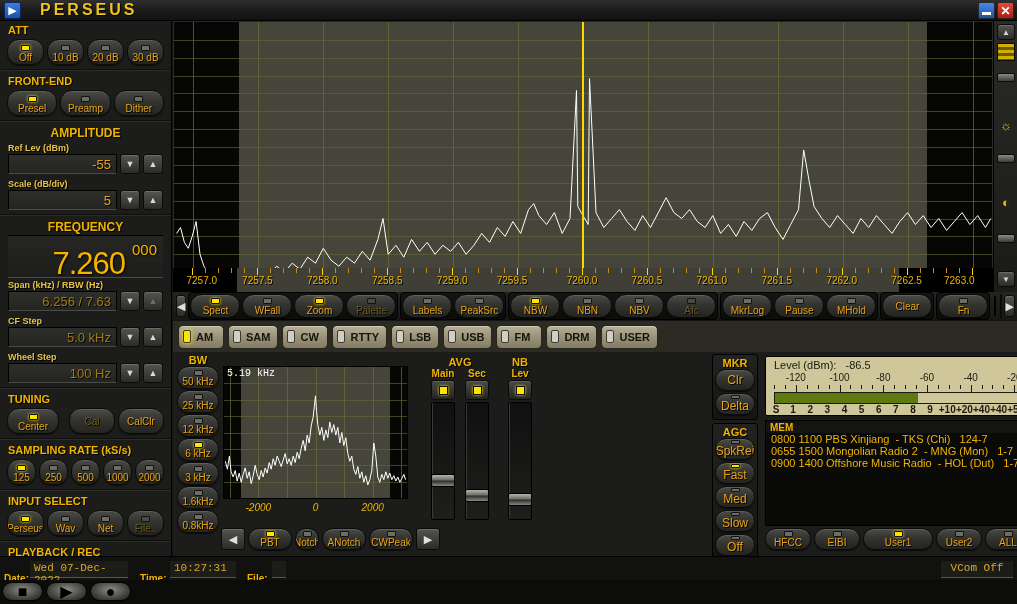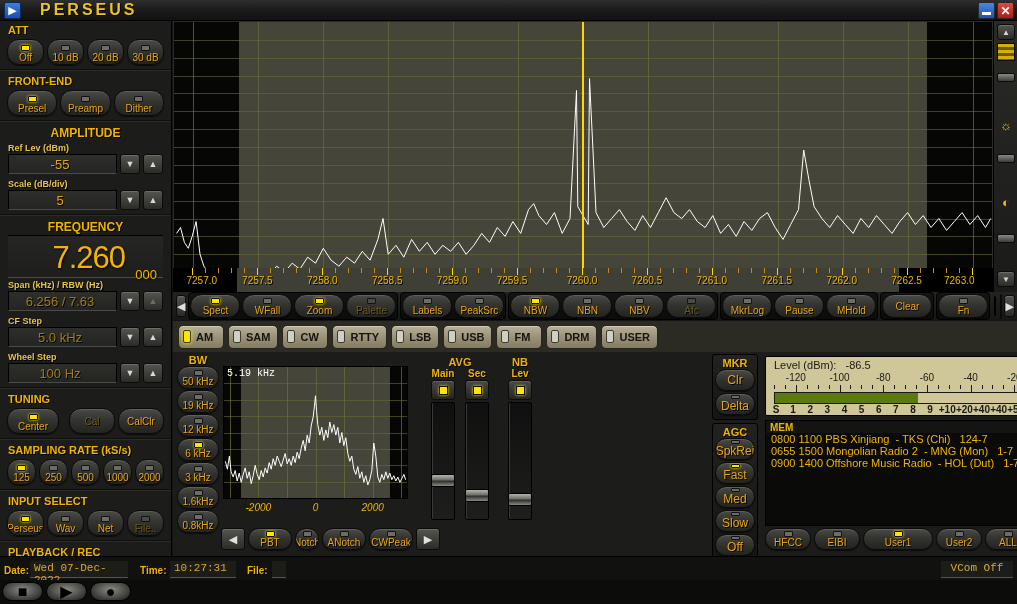--- a/index.html
+++ b/index.html
@@ -79,21 +79,21 @@
   .row { display: flex; gap: 3px; padding: 2px 3px 3px 3px; }
   .row .pb { flex: 1; }
 
   
   .field-lbl { color:#e8c34a; font-size:9px; font-weight:bold; padding:2px 0 1px 4px; text-shadow:1px 1px 0 #000;}
   .vrow { display: flex; align-items: center; gap: 3px; padding: 0 4px 3px 4px; }
   .vbox {
     flex: 1; height: 20px;
     background: linear-gradient(180deg,#2e2e2b,#242422);
     border: 1px solid #000; border-bottom-color:#4a4a46;
-    color: #e8a317; font-size: 13px; text-align: center;
+    color: #e8a317; font-size: 13px; text-align: right;
     padding: 1px 5px 0 0; line-height: 18px;
     text-shadow: 1px 1px 0 #000;
   }
   .vbox.dim { color: #a07c12; }
   .arw {
     width: 20px; height: 20px; border-radius: 3px;
     background: linear-gradient(180deg,#55554f,#2b2b28);
     border: 1px solid #0b0b0a;
     box-shadow: inset 0 1px 0 rgba(255,255,255,0.15);
     display:flex; align-items:center; justify-content:center;
@@ -102,27 +102,27 @@
   .arw.dim { color:#6e6e68; }
 
   
   #freqbox {
     margin: 0 4px; height: 43px;
     background: linear-gradient(180deg,#262624,#1d1d1b);
     border-top:1px solid #000; border-bottom: 1px solid #4a4a46;
     position: relative;
   }
   #freq-main {
-    position:absolute; right: 38px; top: 4px;
+    position:absolute; right: 38px; top: 10px;
     color:#f5b400; font-size: 31px; font-weight: normal; letter-spacing:-1px;
     text-shadow: 1px 1px 2px #000;
   }
   #freq-dec {
     position:absolute; right: 6px; top: 5px;
-    color:#f5b400; font-size: 13px; text-shadow: 1px 1px 2px #000; margin-top: 26px;
+    color:#f5b400; font-size: 15px; text-shadow: 1px 1px 2px #000;
   }
 
   
   #spec-wrap {
     position: absolute; left: 173px; top: 21px; width: 820px; height: 270px;
     background: #000; border: 1px solid #2a2a28;
   }
   #spec-canvas { position:absolute; inset: 0; background:#060604; }
   #spec-band {
     position:absolute; top:0; bottom:0; left: 64px; right: 94px;
@@ -287,21 +287,21 @@
   .memline { color:#f0b400; font-size:11px; padding:0 0 0 5px; white-space:pre; font-family:"Liberation Sans",sans-serif;}
   #mem-btns { position:absolute; left:592px; top:176px; display:flex; gap:3px; }
   #mem-btns .pb { height:22px; width:46px; font-size:10px; }
   #mem-btns .pb .led { margin-top:1px;margin-bottom:0; }
 
   
   #status {
     position:absolute; left:0; top:556px; width:1017px; height:28px;
     background:#111110; border-top:1px solid #000;
   }
-  .slbl { position:absolute; color:#f0b400; font-size:10px; font-weight:bold; top:8px; text-shadow:1px 1px 0 #000;}
+  .slbl { position:absolute; color:#f0b400; font-size:10px; font-weight:bold; top:16px; text-shadow:1px 1px 0 #000;}
   .sval {
     position:absolute; top:4px; height:17px;
     background:#1c1c18; border-bottom:1px solid #55554a;
     color:#d9a82a; font-size:11px; padding:1px 4px 0 4px;
     font-family:"Liberation Mono", monospace;
   }
   #transport { position:absolute; left:0; top:580px; width:1017px; height:24px; background:#0c0c0a;}
   .tbtn {
     position:absolute; top:2px; width:41px; height:19px; border-radius:10px;
     background: radial-gradient(ellipse at 50% 40%, #8c8c86 0%, #3a3a36 70%, #1a1a18 100%);
@@ -738,21 +738,21 @@
 
     <div class="bpanel" id="bw-col">
       <div class="bhdr">BW</div>
       <div id="bw-list">
           <div class="pb">
             <i class="led"></i>
             <span>50 kHz</span>
           </div>
           <div class="pb">
             <i class="led"></i>
-            <span>19 kHz</span>
+            <span>25 kHz</span>
           </div>
           <div class="pb">
             <i class="led"></i>
             <span>12 kHz</span>
           </div>
           <div class="pb on">
             <i class="led"></i>
             <span>6 kHz</span>
           </div>
           <div class="pb">

